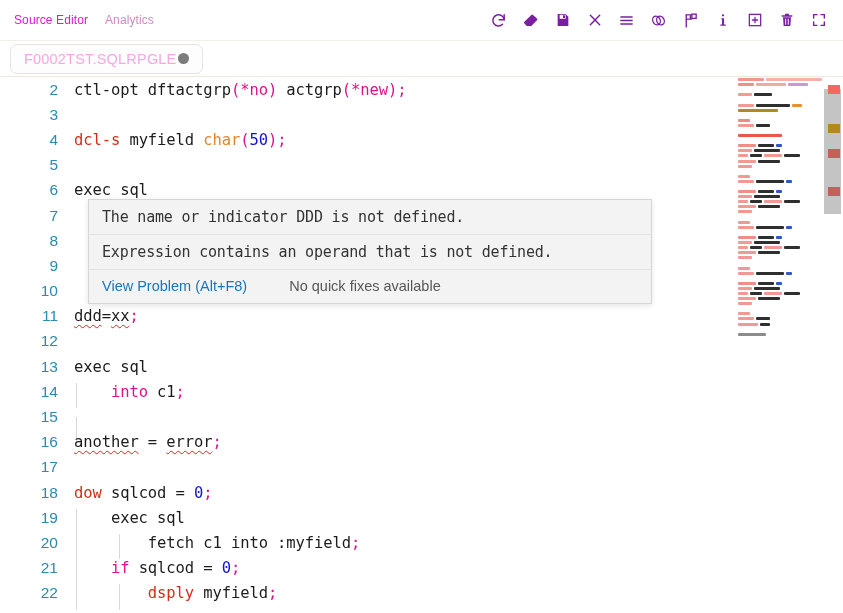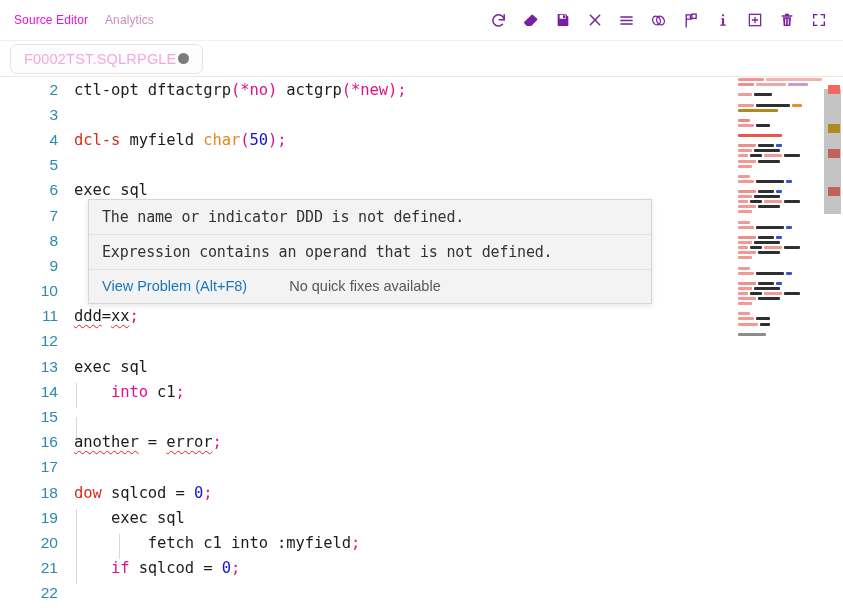--- a/index.html
+++ b/index.html
@@ -319,21 +319,21 @@
       <div class="line"><div class="lnum">12</div><div class="ltext"></div></div>
       <div class="line"><div class="lnum">13</div><div class="ltext"><span class="plain">exec sql</span></div></div>
       <div class="line"><div class="lnum">14</div><div class="ltext"><span class="guide g1"></span><span class="plain">    </span><span class="kw-pink">into</span><span class="plain"> c1</span><span class="punc">;</span></div></div>
       <div class="line"><div class="lnum">15</div><div class="ltext"><span class="guide g1"></span></div></div>
       <div class="line"><div class="lnum">16</div><div class="ltext"><span class="plain squiggle">another</span><span class="plain"> = </span><span class="plain squiggle">error</span><span class="punc">;</span></div></div>
       <div class="line"><div class="lnum">17</div><div class="ltext"></div></div>
       <div class="line"><div class="lnum">18</div><div class="ltext"><span class="kw-red">dow </span><span class="plain">sqlcod = </span><span class="num">0</span><span class="punc">;</span></div></div>
       <div class="line"><div class="lnum">19</div><div class="ltext"><span class="guide g1"></span><span class="plain">    exec sql</span></div></div>
       <div class="line"><div class="lnum">20</div><div class="ltext"><span class="guide g1"></span><span class="guide g2"></span><span class="plain">        fetch c1 into :myfield</span><span class="punc">;</span></div></div>
       <div class="line"><div class="lnum">21</div><div class="ltext"><span class="guide g1"></span><span class="plain">    </span><span class="kw-pink">if</span><span class="plain"> sqlcod = </span><span class="num">0</span><span class="punc">;</span></div></div>
-      <div class="line"><div class="lnum">22</div></div>
+      <div class="line"><div class="lnum">22</div><div class="ltext"><span class="guide g1"></span><span class="guide g2"></span><span class="plain">        </span><span class="kw-red">dsply</span><span class="plain"> myfield</span><span class="punc">;</span></div></div>
     </div>
 
   <div class="hover-widget">
     <div class="hover-row">The name or indicator DDD is not defined.</div>
     <div class="hover-row">Expression contains an operand that is not defined.</div>
     <div class="hover-actions">
       <span class="hover-link">View Problem (Alt+F8)</span>
       <span class="hover-note">No quick fixes available</span>
     </div>
   </div>

